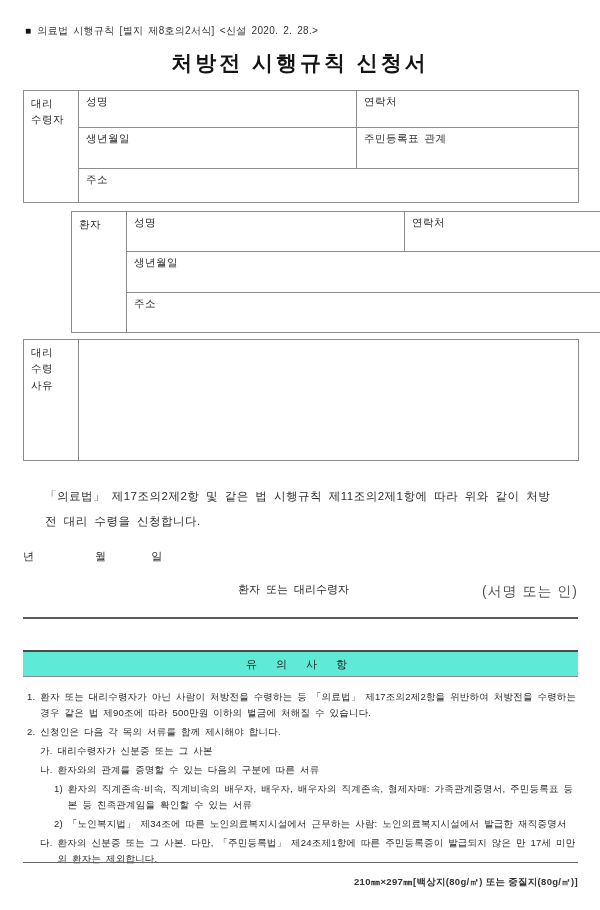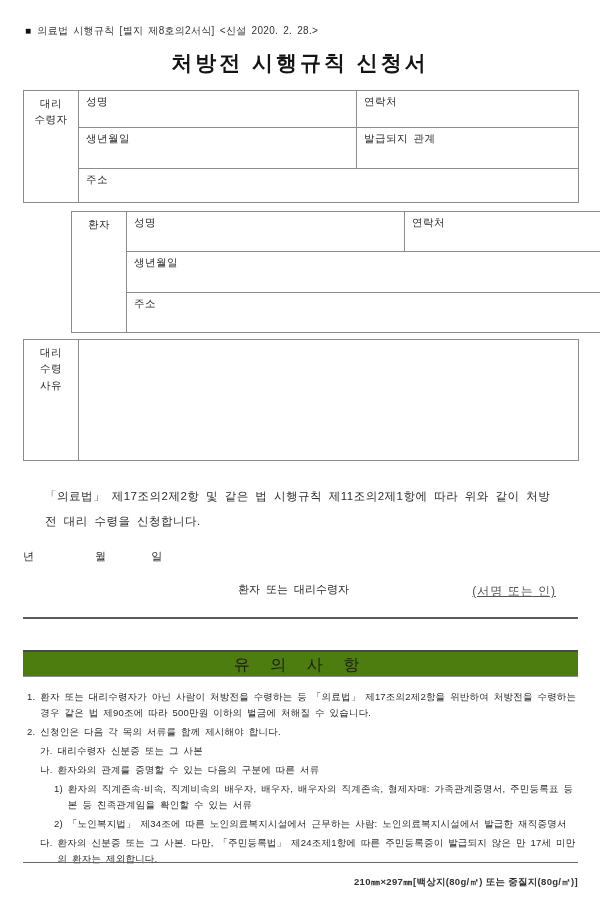--- a/index.html
+++ b/index.html
@@ -19,45 +19,45 @@
     text-align:center; font-size:21px; font-weight:bold;
     letter-spacing:3px; color:#141414;
   }
   table.form { border-collapse:collapse; table-layout:fixed; width:555px; position:absolute; left:23px; }
   table.form td {
     border:1px solid #8c8c8c; vertical-align:top;
     font-size:10.5px; padding:4px 7px; color:#2a2a2a;
     letter-spacing:0.5px; word-spacing:2px;
   }
   td.sec-label {
-    text-align:center; vertical-align:middle; padding:0;
+    text-align:left; vertical-align:middle; padding:0;
     font-size:11px; line-height:1.55; white-space:pre-line; color:#2a2a2a;
   }
   #proxy-table { top:90px; }
   #patient-table { top:211px;margin-left:48px; }
   #reason-table { top:339px; }
   .declaration {
     position:absolute; left:45px; top:484px; width:507px;
     font-size:11.5px; line-height:2.15; word-spacing:3px; letter-spacing:0.5px; color:#2a2a2a;
   }
   .date-row {
     position:absolute; left:23px; top:549px; width:555px;
     text-align:left; font-size:11px; color:#2a2a2a;
   }
   .date-row .y { margin-right:58px; }
   .date-row .m { margin-right:42px; }
   .date-row .d { margin-right:6px; }
   .sig-row { position:absolute; left:23px; top:582px; width:555px; height:16px; }
   .sig-label { position:absolute; left:215px; font-size:11px; word-spacing:3px; color:#2a2a2a; }
-  .seal-note { position:absolute; right:22px; top:1px; font-size:12px; color:#555; letter-spacing:1px;text-decoration:underline; }
+  .seal-note { position:absolute; right:0; top:1px; font-size:14px; color:#555; letter-spacing:1px; }
   .rule-1 { position:absolute; left:23px; top:617px; width:555px; border-top:2px solid #5a5a5a; }
   .notice-header {
     position:absolute; left:23px; top:650px; width:555px; height:27px;
-    background:#4d7c0f; border-top:2px solid #4a4a4a; border-bottom:1px solid #8c8c8c;
-    text-align:center; line-height:25px; font-size:16px; letter-spacing:8px; color:#1d1d1d;
+    background:#5eead4; border-top:2px solid #4a4a4a; border-bottom:1px solid #8c8c8c;
+    text-align:center; line-height:25px; font-size:11px; letter-spacing:8px; color:#1d1d1d;
   }
   .notes { position:absolute; left:25px; top:689px; width:553px; font-size:9.5px; line-height:1.68; color:#2a2a2a; }
   .note-item { display:flex; margin-bottom:3px; word-spacing:2px; letter-spacing:0.2px; }
   .note-item .pfx { flex:none; margin-right:5px; }
   .note-item .txt { flex:1; }
   .ind-0 { padding-left:2px; }
   .ind-1 { padding-left:15px; }
   .ind-2 { padding-left:29px; }
   .rule-2 { position:absolute; left:23px; top:862px; width:555px; border-top:1px solid #666; }
   .paper-spec {
@@ -82,21 +82,21 @@
     </colgroup>
   <tbody>
       <tr>
     <td rowspan="3" class="sec-label">대리
 수령자</td>
     <td style="height:37px">성명</td>
     <td>연락처</td>
   </tr>
   <tr>
     <td style="height:41px">생년월일</td>
-    <td>발급되지 관계</td>
+    <td>주민등록표 관계</td>
   </tr>
   <tr>
     <td colspan="2" style="height:34px">주소</td>
   </tr>
 </tbody>
   </table>
 
 <table class="form" id="patient-table">
   <colgroup>
       <col style="width:55px">
@@ -154,21 +154,21 @@
   <div class="note-item ind-0">
     <span class="pfx">1.</span>
     <span class="txt">환자 또는 대리수령자가 아닌 사람이 처방전을 수령하는 등 「의료법」 제17조의2제2항을 위반하여 처방전을 수령하는 경우 같은 법 제90조에 따라 500만원 이하의 벌금에 처해질 수 있습니다.</span>
   </div>
   <div class="note-item ind-0">
     <span class="pfx">2.</span>
     <span class="txt">신청인은 다음 각 목의 서류를 함께 제시해야 합니다.</span>
   </div>
   <div class="note-item ind-1">
     <span class="pfx">가.</span>
-    <span class="txt">대리수령자 신분증 또는 그 사본</span>
+    <span class="txt">대리수령자가 신분증 또는 그 사본</span>
   </div>
   <div class="note-item ind-1">
     <span class="pfx">나.</span>
     <span class="txt">환자와의 관계를 증명할 수 있는 다음의 구분에 따른 서류</span>
   </div>
   <div class="note-item ind-2">
     <span class="pfx">1)</span>
     <span class="txt">환자의 직계존속·비속, 직계비속의 배우자, 배우자, 배우자의 직계존속, 형제자매: 가족관계증명서, 주민등록표 등본 등 친족관계임을 확인할 수 있는 서류</span>
   </div>
   <div class="note-item ind-2">

